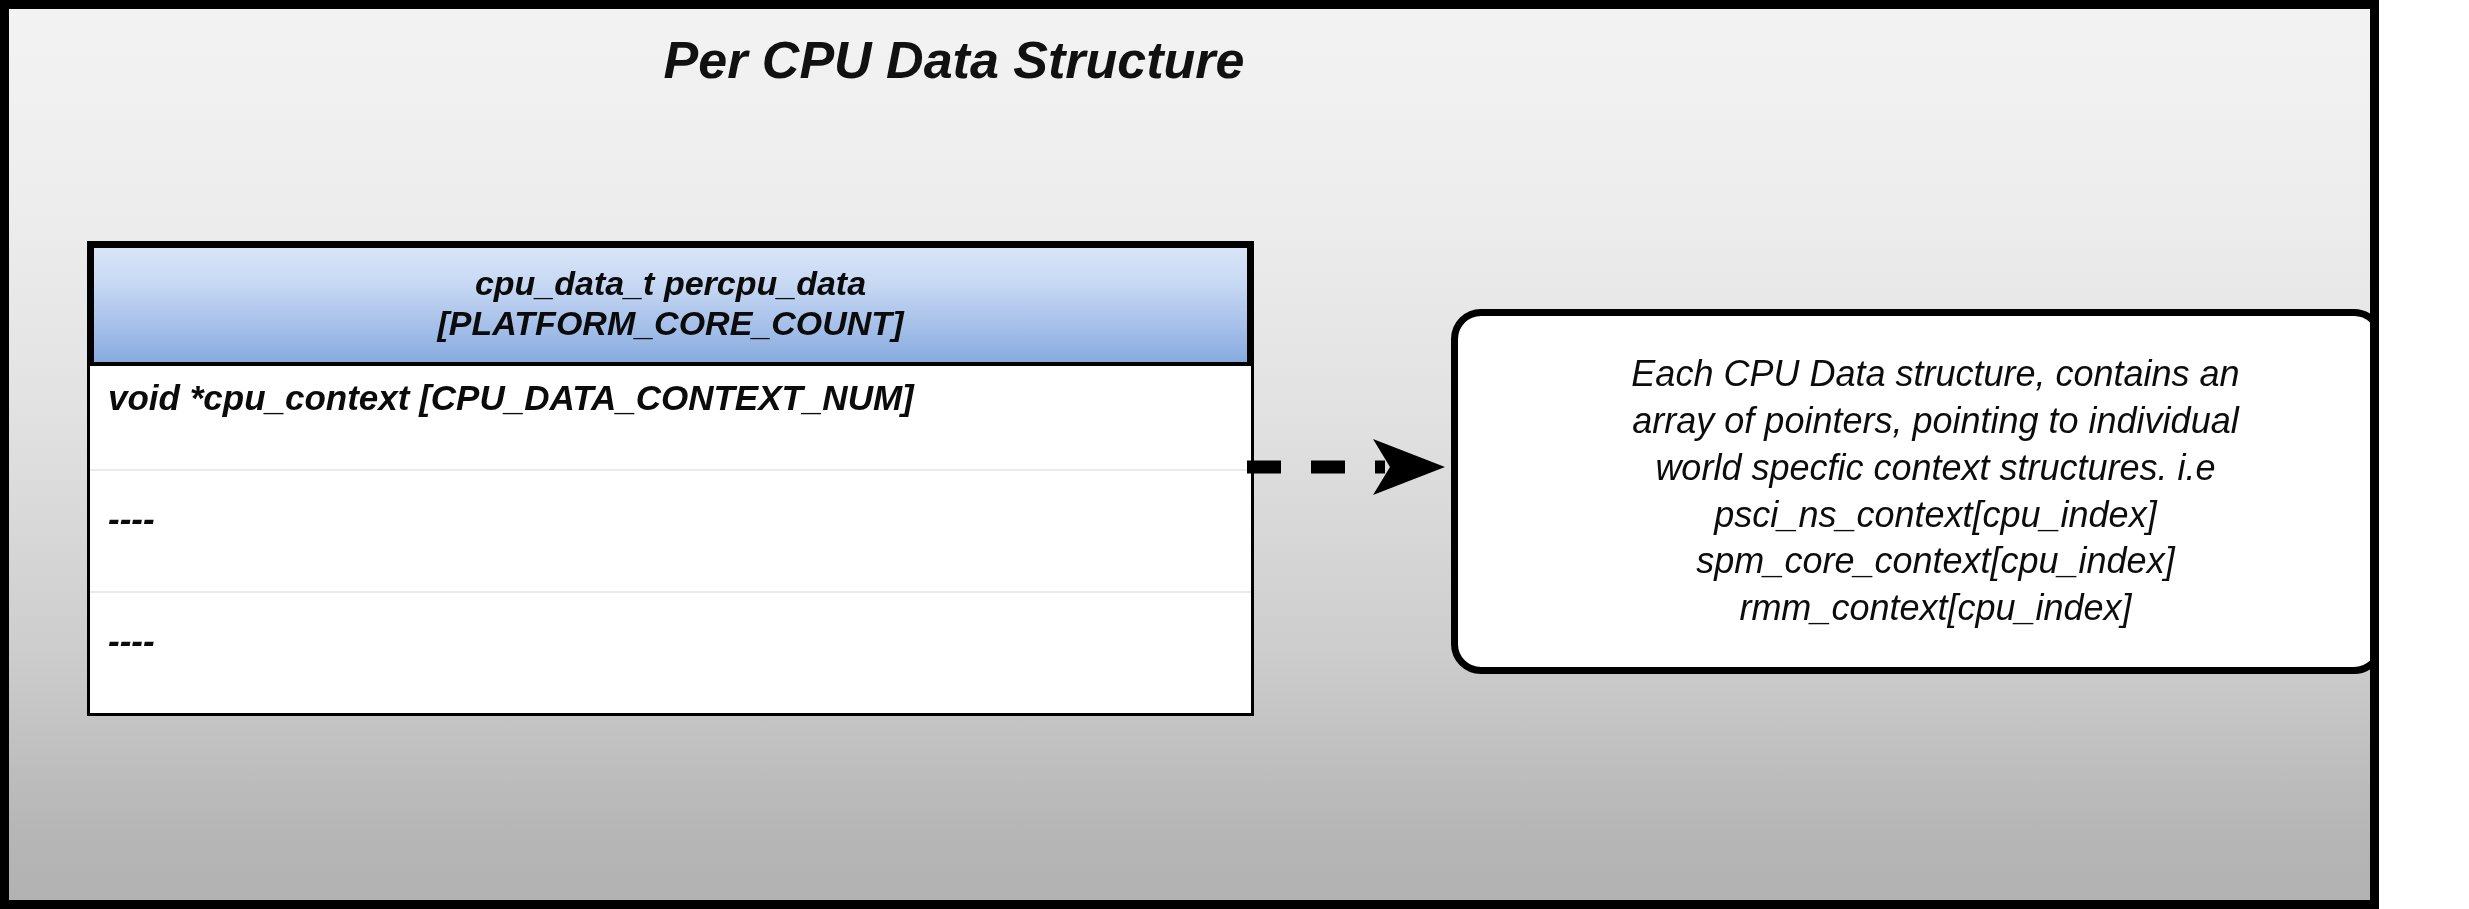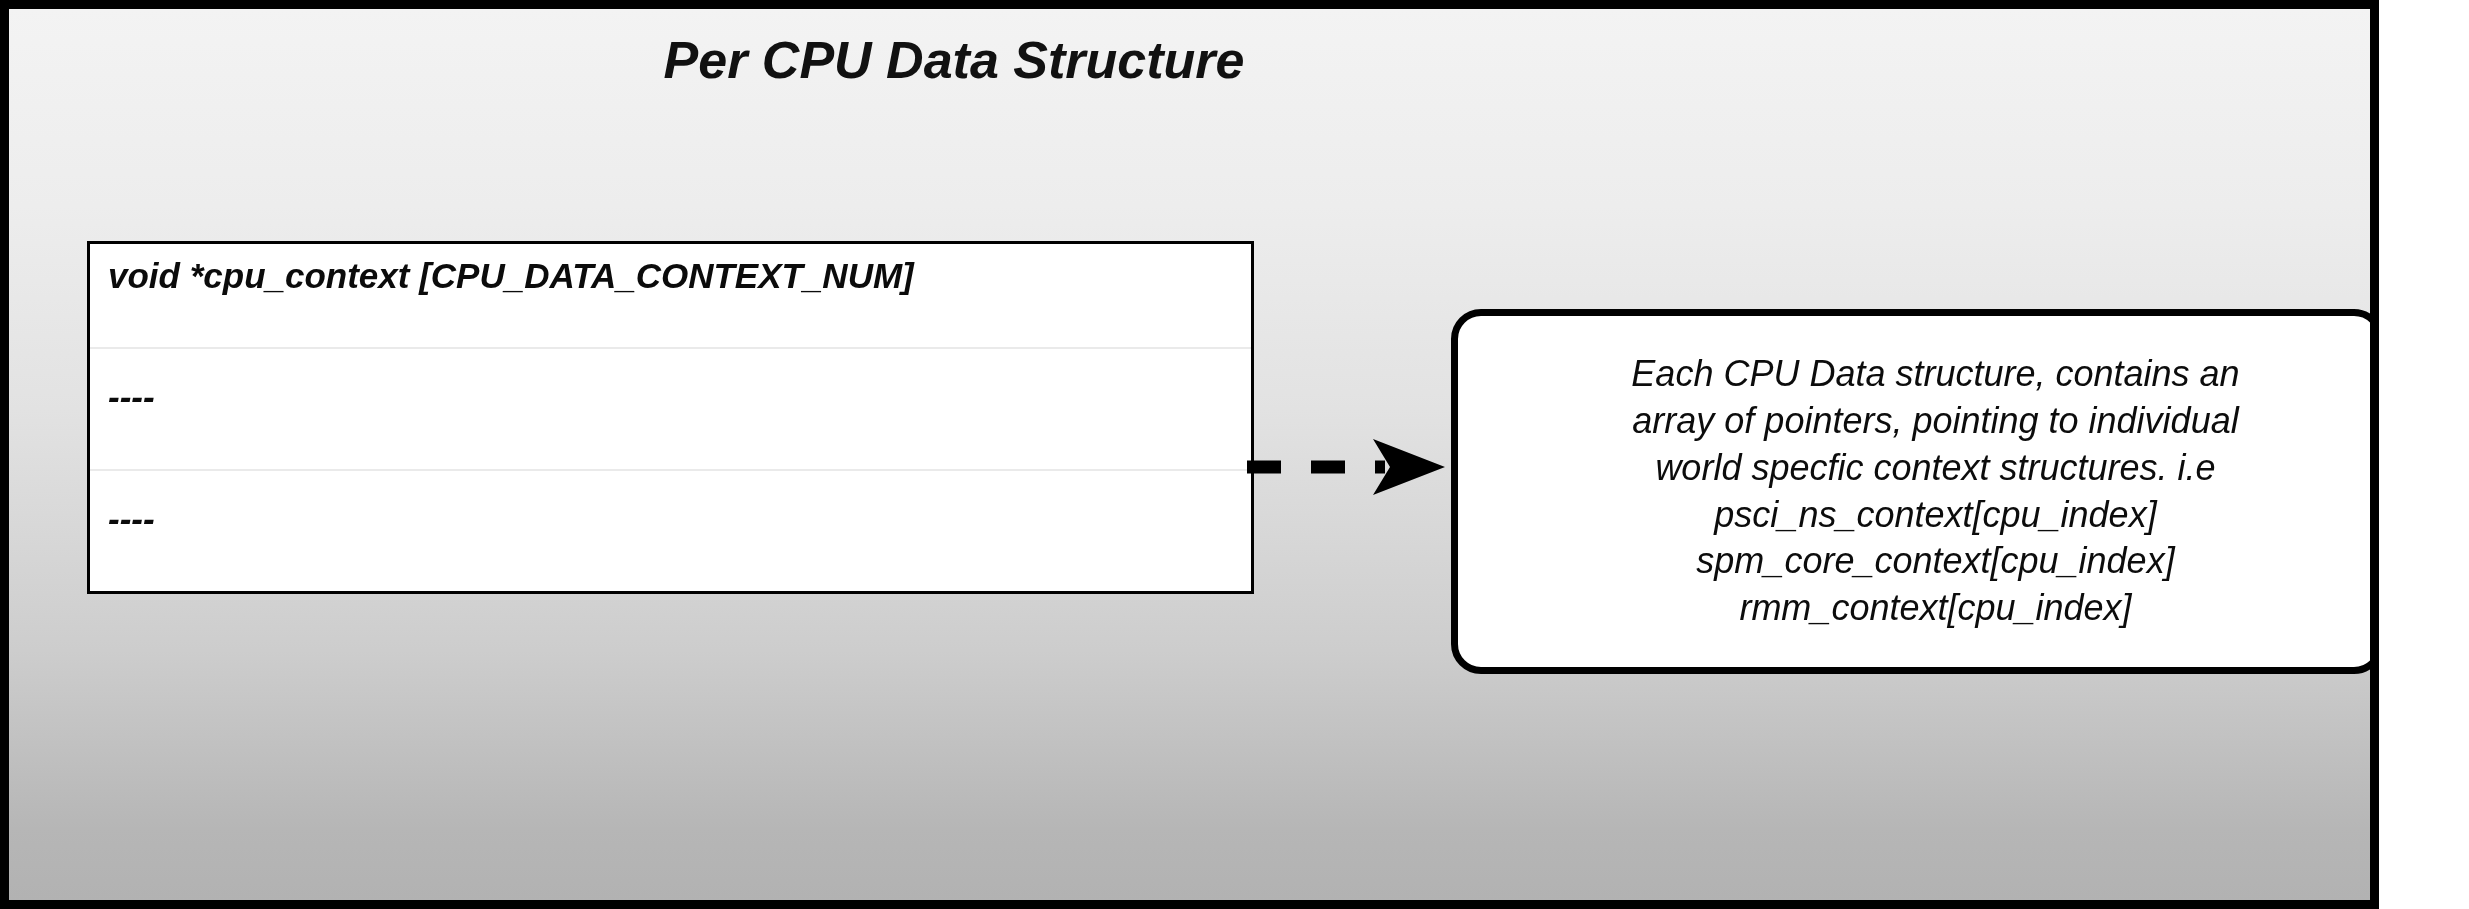--- a/index.html
+++ b/index.html
@@ -113,20 +113,24 @@
 </style>
 </head>
 <body>
 
 <div id="canvas">
 
   <div id="title">Per CPU Data Structure</div>
 
   <div id="struct-table">
 
+    <div id="struct-header">
+      <span class="hdr-line">cpu_data_t percpu_data</span>
+      <span class="hdr-line">[PLATFORM_CORE_COUNT]</span>
+    </div>
 
     <div class="struct-row r0">void *cpu_context [CPU_DATA_CONTEXT_NUM]</div>
 
     <div class="struct-row r1">----</div>
 
     <div class="struct-row r2">----</div>
 
   </div>
 
   <div id="arrow">

